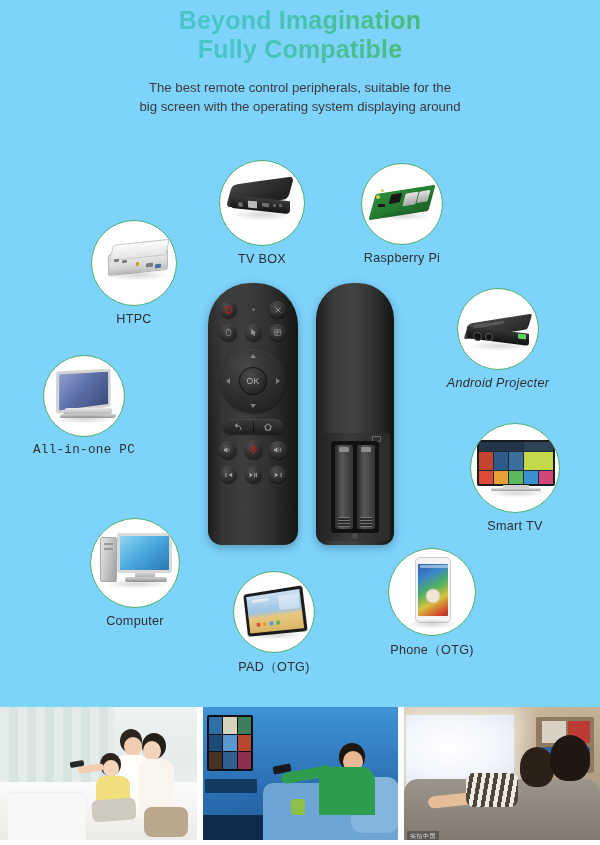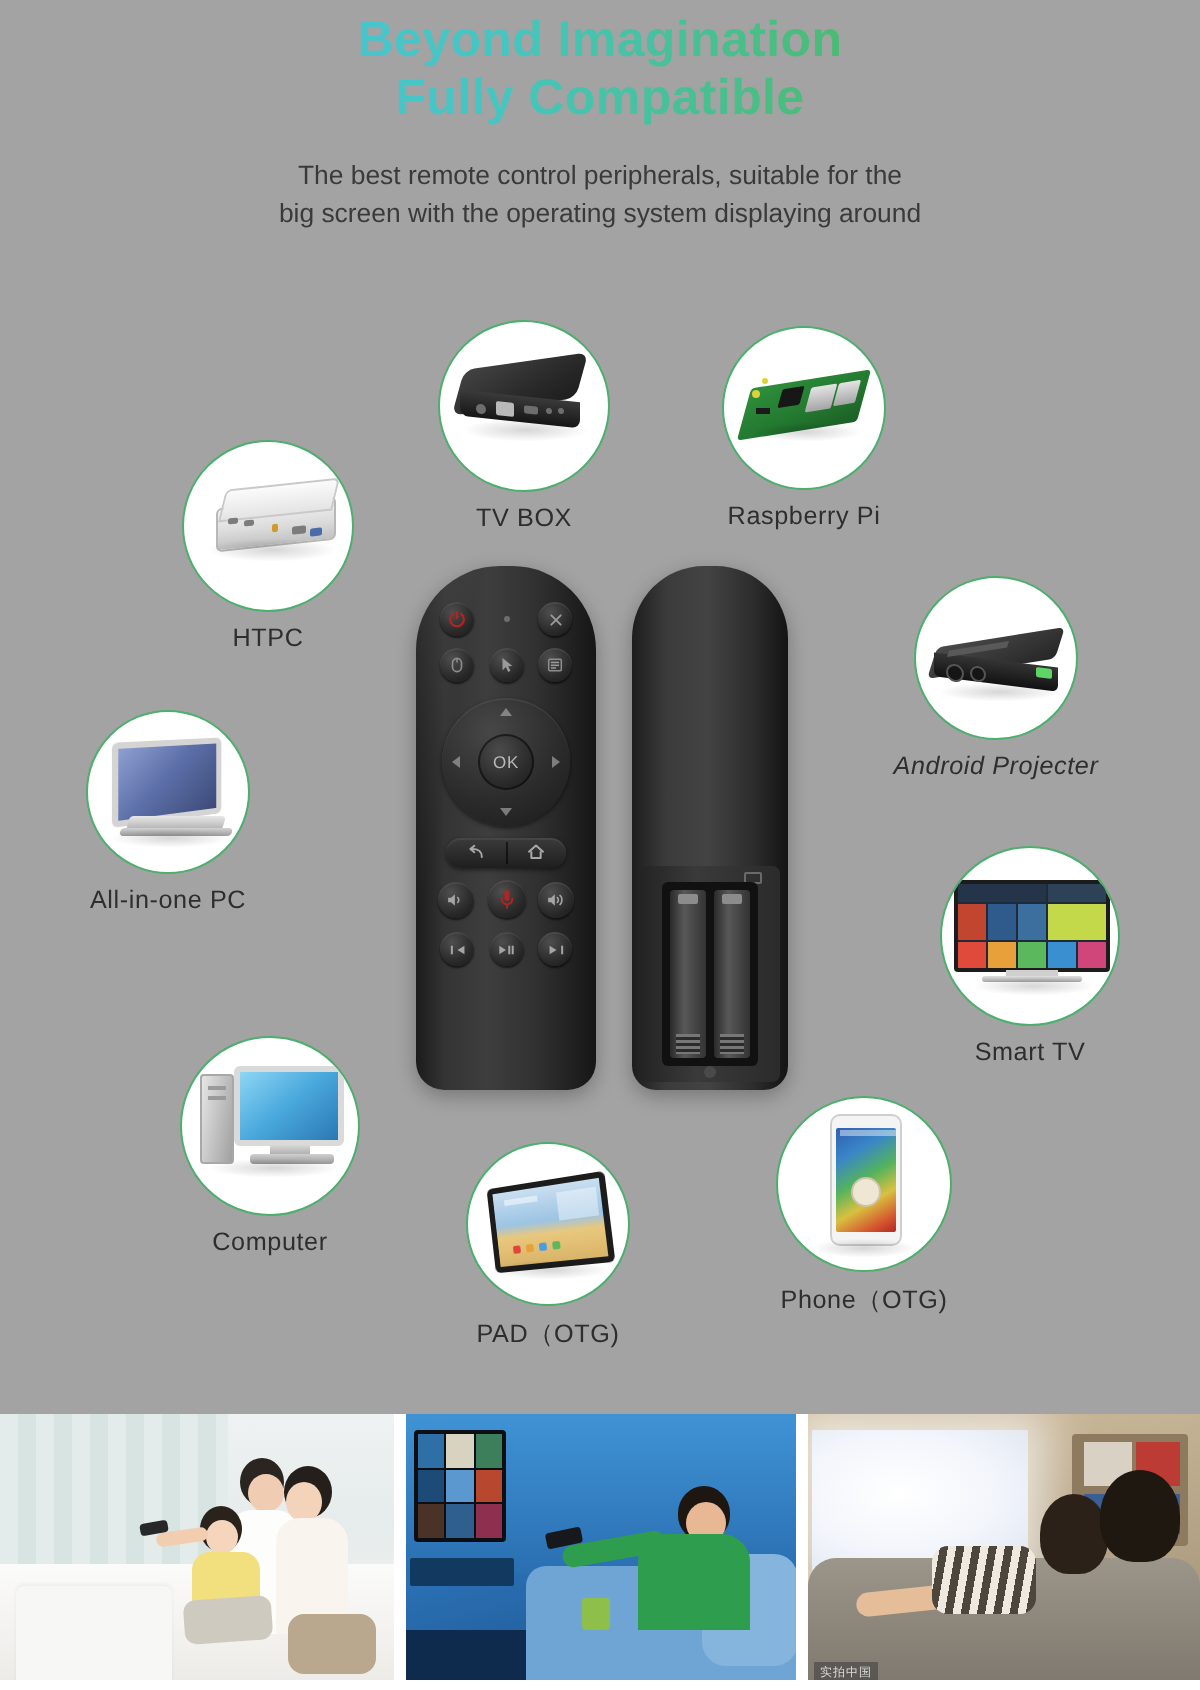--- a/index.html
+++ b/index.html
@@ -7,21 +7,21 @@
     padding: 0;
     background: #ffffff;
   }
   body {
     font-family: "Liberation Sans", sans-serif;
   }
   #page {
     position: relative;
     width: 600px;
     height: 840px;
-    background: #a3a3a3;
+    background: #7dd3fc;
     overflow: hidden;
   }
 
   
   .headline {
     position: absolute;
     left: 0;
     top: 6px;
     width: 600px;
     text-align: center;
@@ -465,21 +465,21 @@
     <div class="label" style="top:88px;">Raspberry Pi</div>
   </div>
 
   <div class="device" style="left:43px; top:355px; width:82px;">
     <div class="ring" style="width:82px; height:82px;">
       <div class="art aio-screen"></div>
       <div class="art aio-base"></div>
       <div class="art aio-foot"></div>
       <div class="sheen" style="left:10px; top:58px; width:62px; height:10px;"></div>
     </div>
-    <div class="label" style="top:88px;">All-in-one PC</div>
+    <div class="label" style="top:88px;font-family:Liberation Mono, monospace;">All-in-one PC</div>
   </div>
 
   <div class="device" style="left:457px; top:288px; width:82px;font-style:italic;">
     <div class="ring" style="width:82px; height:82px;">
       <div class="art proj-top"></div>
       <div class="art proj-front"></div>
       <div class="art" style="left:16px; top:34px; width:30px; height:3px; background:#595959; transform:skewY(-9deg) skewX(-18deg);"></div>
       <div class="art proj-lens" style="left:15px; top:43px; width:7px; height:7px; transform:skewY(7deg);"></div>
       <div class="art proj-lens" style="left:27px; top:44px; width:6px; height:6px; transform:skewY(7deg);"></div>
       <div class="art proj-green" style="left:60px; top:45px; width:8px; height:5px; transform:skewY(7deg);"></div>

